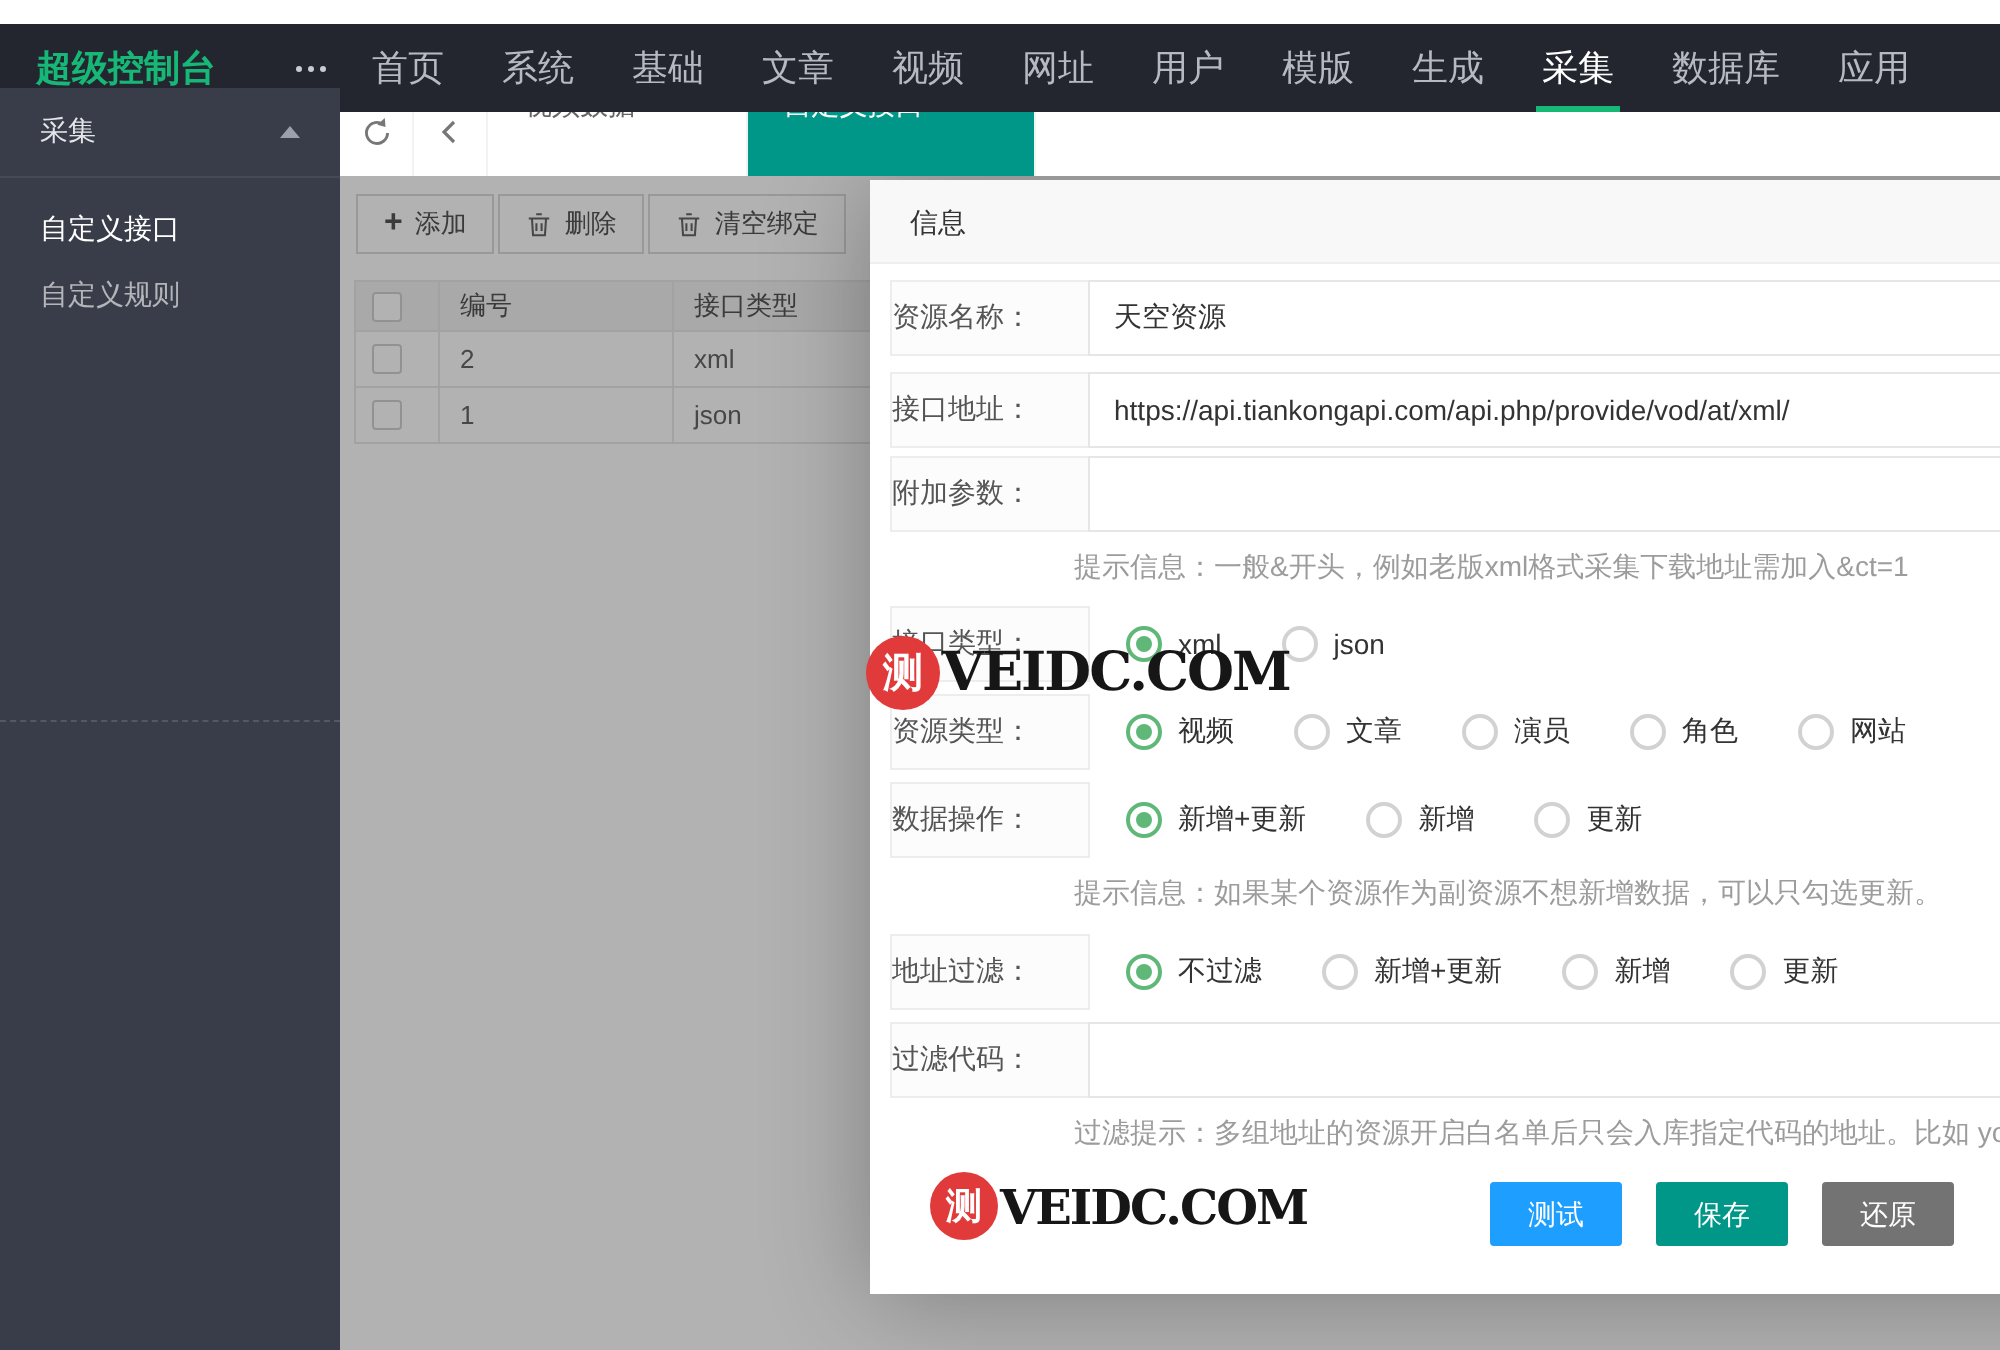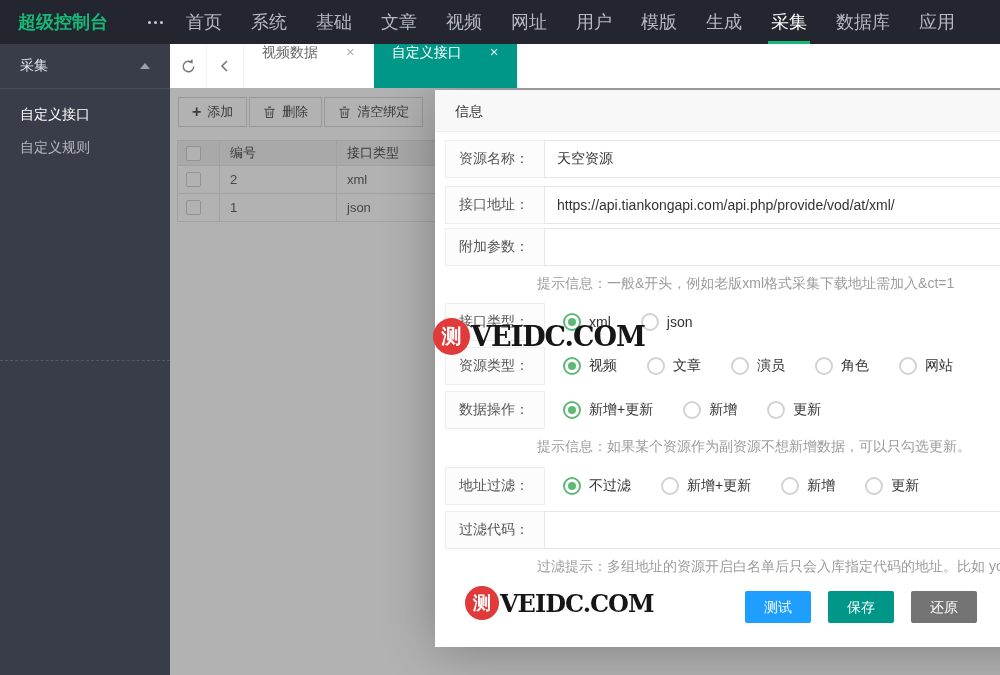--- a/index.html
+++ b/index.html
@@ -3,21 +3,21 @@
 <meta charset="utf-8">
 <style>
   * { box-sizing: border-box; margin: 0; padding: 0; }
   html,body { width:1000px; height:675px; }
   body {
     position: relative; overflow: hidden; background:#fff;
     font-family:"Liberation Sans","DejaVu Sans",sans-serif;
   }
 
   
-  .navbar { position:absolute; top:0; left:0; right:0; height:44px; background:#23262e;
+  .navbar { position:absolute; top:12px; left:0; right:0; height:44px; background:#23262e;
             display:flex; align-items:center; z-index:40; }
   .logo { color:#16b777; font-size:18px; font-weight:bold; padding-left:18px; width:138px; }
   .more { width:34px; display:flex; gap:3px; align-items:center; justify-content:center; height:44px; }
   .more i { width:3px; height:3px; border-radius:50%; background:#c8cbd0; }
   .nav-items { display:flex; gap:29px; margin-left:14px; }
   .nav-item { color:#b5b9c2; font-size:18px; height:44px; line-height:44px; position:relative; cursor:pointer; }
   .nav-item.active { color:#fff; }
   .nav-item.active::after { content:""; position:absolute; left:-3px; right:-3px; bottom:0; height:3px; background:#16b777; }
 
   
@@ -65,21 +65,21 @@
   .shade { position:absolute; left:170px; top:88px; right:0; bottom:0; background:rgba(0,0,0,.3); z-index:10; }
 
   
   .dialog { position:absolute; left:435px; top:90px; width:700px; height:557px; background:#fff;
             z-index:20; box-shadow:1px 1px 50px rgba(0,0,0,.3); }
   .dlg-title { height:42px; line-height:42px; padding-left:20px; background:#f8f8f8;
                border-bottom:1px solid #eeeeee; font-size:14px; color:#333; }
   .dlg-body { padding:0 10px; }
   .frow { display:flex; margin-top:8px; }
   .flabel { width:100px; height:38px; border:1px solid #ededed; background:#fcfcfc; font-size:14px;
-            color:#555; display:flex; align-items:center; padding-left:13px; flex-shrink:0; }
+            color:#555; display:flex; align-items:center; flex-shrink:0; }
   .finput { flex:1; height:38px; border:1px solid #e6e6e6; margin-left:-1px; padding:0 12px;
             font-size:14px; color:#333; outline:none; background:#fff;
             font-family:"Liberation Sans","DejaVu Sans",sans-serif; }
   .fradios { display:flex; align-items:center; padding-left:18px; height:38px; }
   .radio { display:flex; align-items:center; margin-right:30px; font-size:14px; color:#333; cursor:pointer; }
   .radio .ric { width:18px; height:18px; border-radius:50%; border:2px solid #d2d2d2; margin-right:8px;
                 position:relative; background:#fff; flex-shrink:0; }
   .radio.checked .ric { border-color:#5FB878; }
   .radio.checked .ric::after { content:""; position:absolute; left:3px; top:3px; right:3px; bottom:3px;
                                border-radius:50%; background:#5FB878; }

